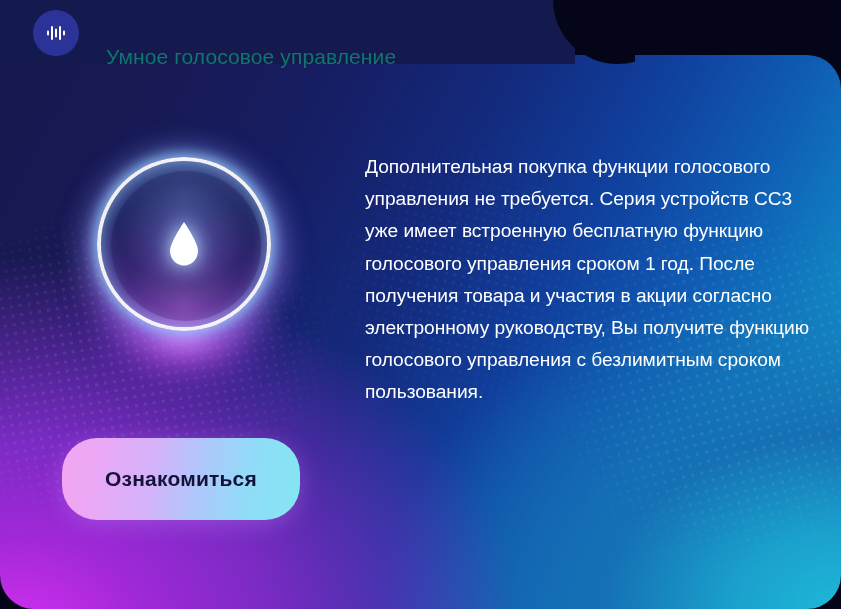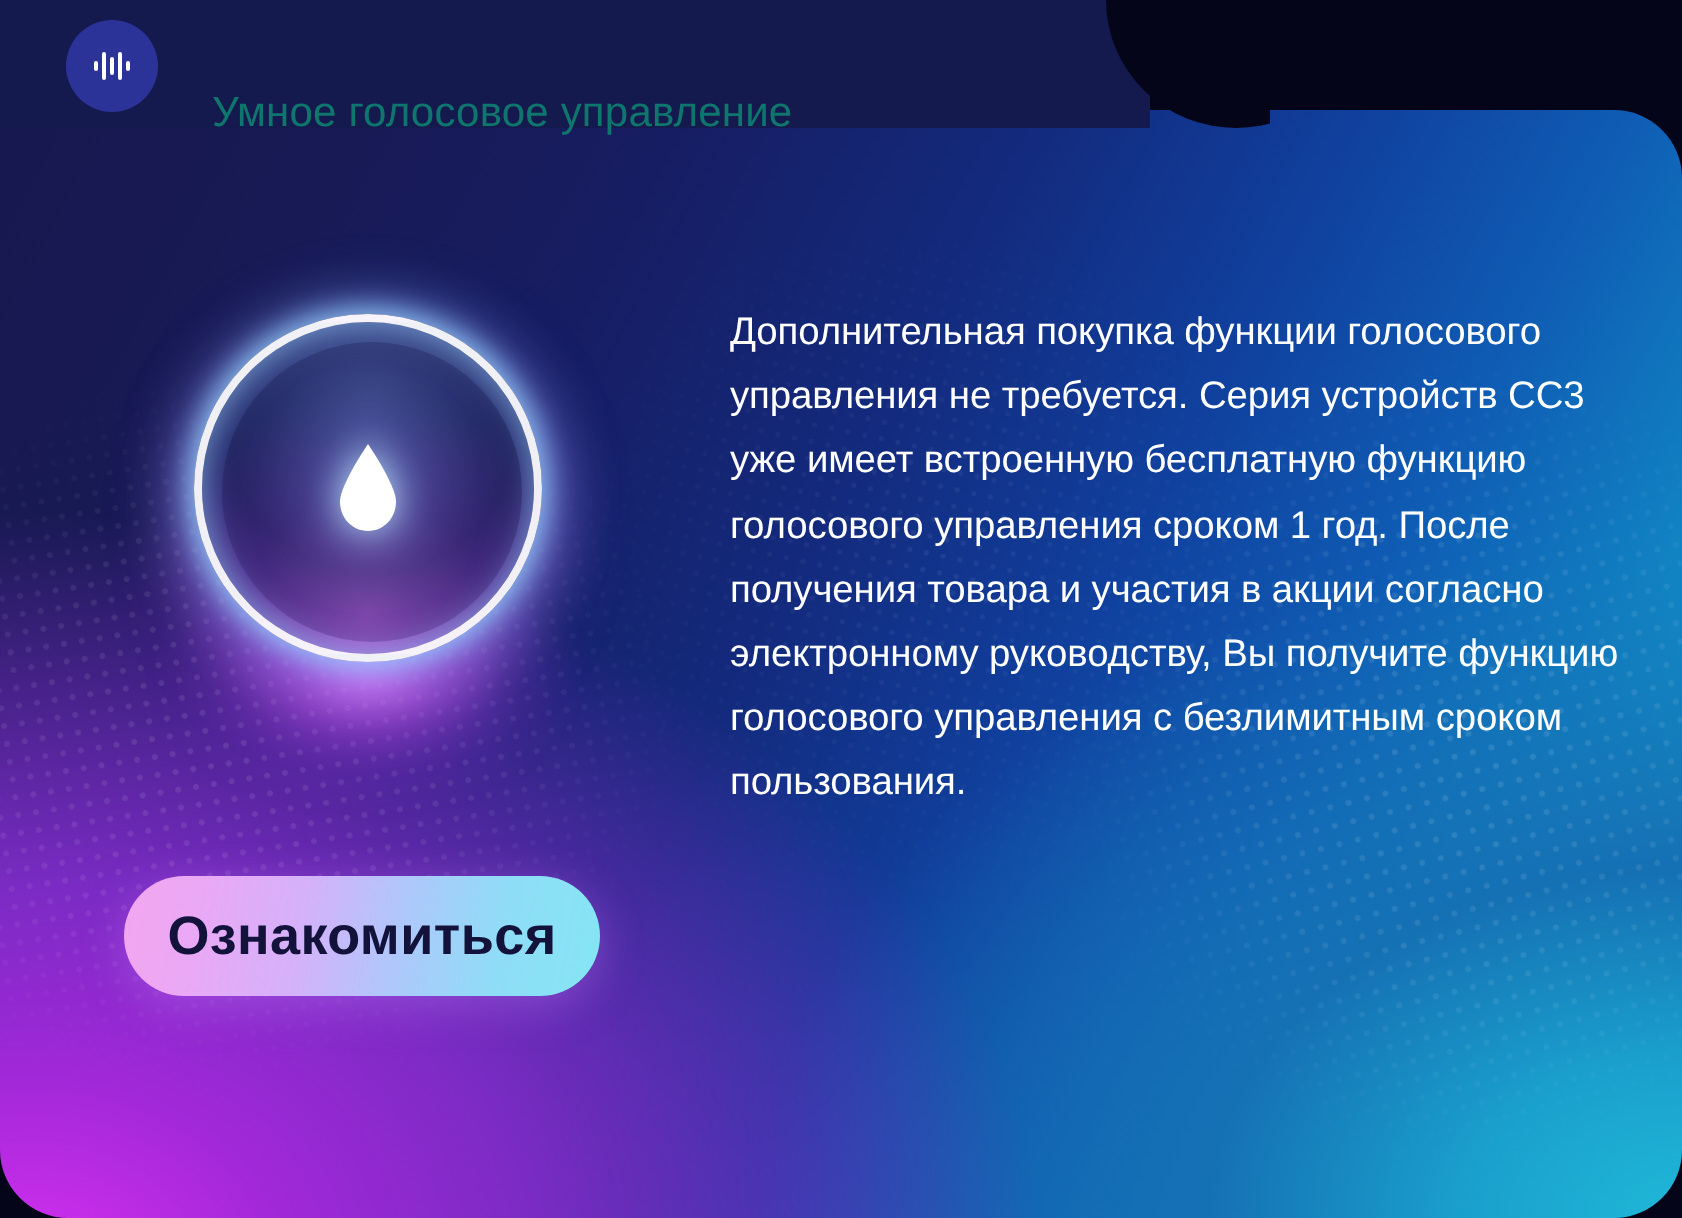--- a/index.html
+++ b/index.html
@@ -180,28 +180,28 @@
   }
   .ring-pin svg {
     display:block;
     filter: drop-shadow(0 0 9px rgba(190,230,255,0.95)) drop-shadow(0 0 18px rgba(140,190,255,0.6));
   }
 
   
   .cta {
     position: absolute;
     left: 62px; top: 383px;
-    width: 238px; height: 60px;
+    width: 238px; height: 82px;
     border: none;
     border-radius: 35px;
     cursor: pointer;
     background: linear-gradient(100deg, #f3a6f0 0%, #eaa8f5 16%, #d4b2fa 38%, #aec8fb 58%, #8fdcf7 78%, #84e6f3 100%);
     box-shadow: 0 5px 22px rgba(190,120,245,0.38);
     color: #13123a;
-    font-size: 27px;
+    font-size: 21px;
     font-weight: bold;
     font-family: "Liberation Sans", "DejaVu Sans", sans-serif;
     letter-spacing: 0.2px;
   }
 
   
   .copy {
     position: absolute;
     left: 365px; top: 96px;
     width: 450px;

